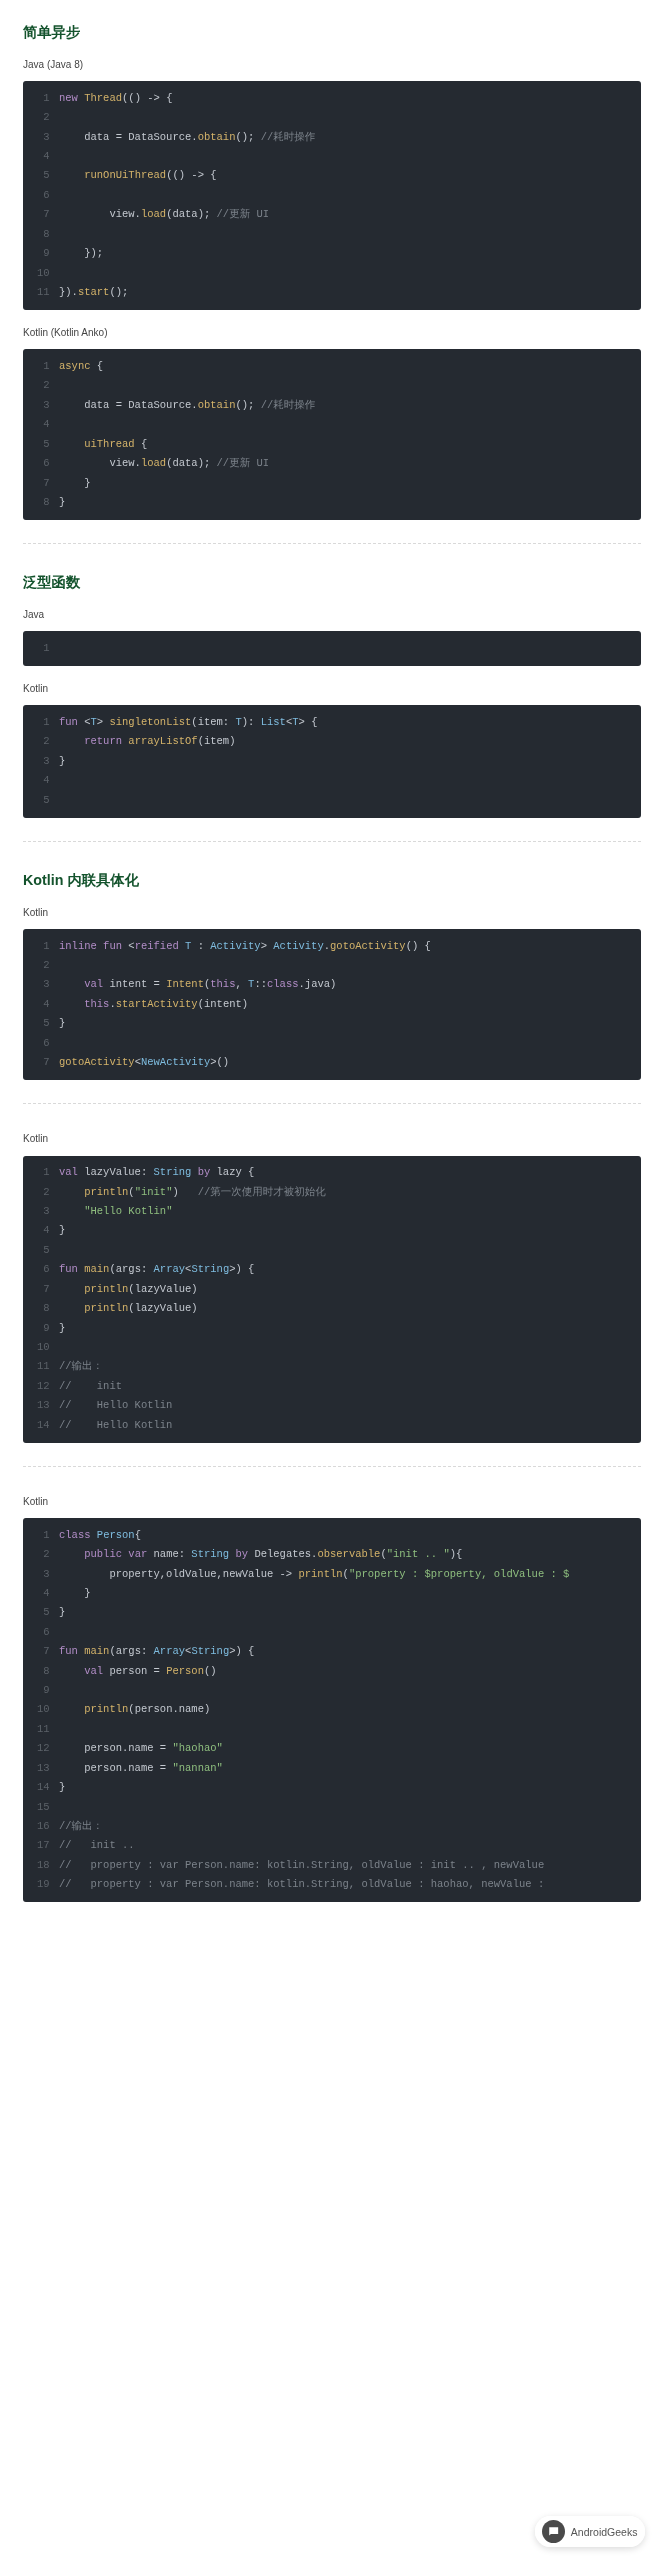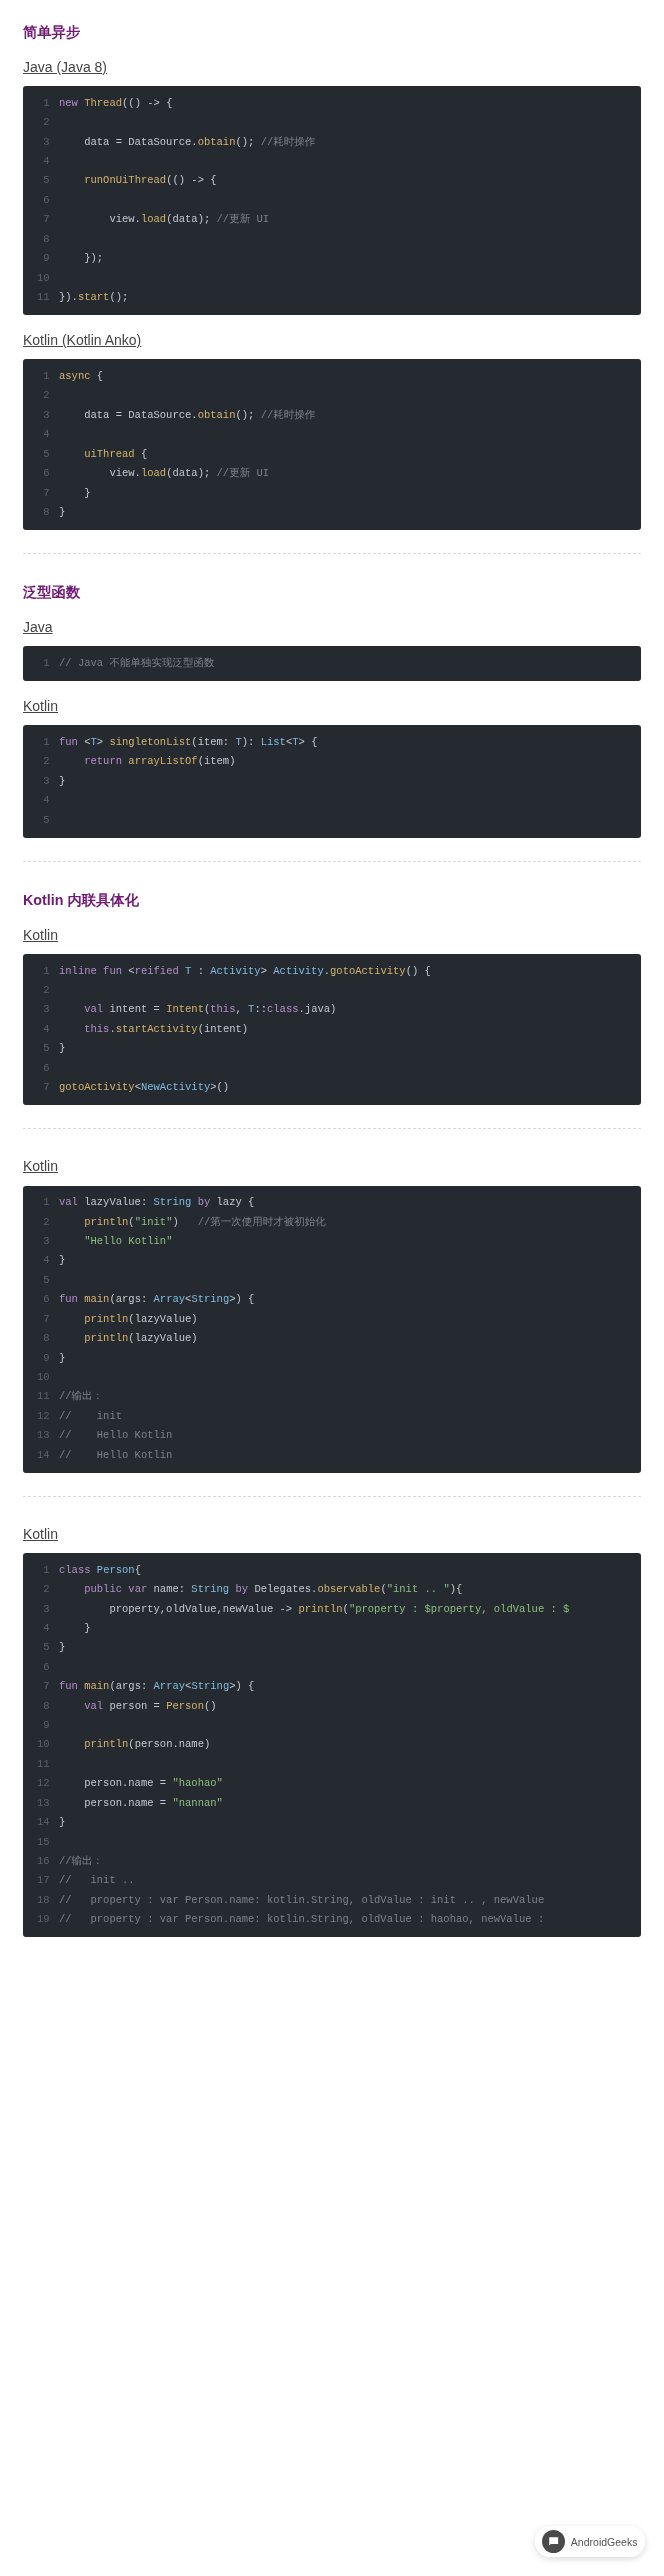--- a/index.html
+++ b/index.html
@@ -7,29 +7,28 @@
   font-family: -apple-system, "PingFang SC", "Microsoft YaHei", sans-serif;
   background: #fff;
   font-size: 12.4px;
   color: #333;
   width: 664px;
 }
 .content { padding: 19px 23px 0 23px; }
 .section-title {
   font-size: 14.3px;
   font-weight: 600;
-  color: #701a75;
+  color: #14532d;
   margin-bottom: 17px;
   margin-top: 3.8px;
 }
 .lang-label {
-  font-size: 14px;
+  font-size: 10px;
   color: #444;
   margin-bottom: 11.4px;
-  text-decoration: underline;
 }
 .code-block {
   background: #252a31;
   border-radius: 2.9px;
   overflow: hidden;
   margin-bottom: 17px;
   font-family: Menlo, Consolas, "Courier New", monospace;
   font-size: 10.5px;
   line-height: 1.85;
 }
@@ -57,21 +56,21 @@
 .tok-fn { color: #d4b36a; }
 .divider {
   height: 0;
   border: none;
   border-top: 1.9px dashed #d9d9d9;
   margin: 23px 0 29px 0;
 }
 .floating {
   position: fixed;
   right: 19px;
-  bottom: 19px;
+  bottom: 29px;
   display: flex;
   align-items: center;
   gap: 5.7px;
   background: rgba(255,255,255,0.95);
   padding: 3.8px 7.6px;
   border-radius: 17px;
   box-shadow: 0 1.9px 7.6px rgba(0,0,0,0.15);
   font-size: 10.5px;
   color: #555;
 }
@@ -172,21 +171,20 @@
         <span class="code-ln">8</span>
         <span class="code-line">}</span>
       </div>
     </div>
     <hr class="divider">
     <div class="section-title">泛型函数</div>
     <div class="lang-label">Java</div>
     <div class="code-block">
       <div class="code-row">
         <span class="code-ln">1</span>
-        <span class="code-line"><span class="tok-cmt">// Java 不能单独实现泛型函数</span></span>
       </div>
     </div>
     <div class="lang-label">Kotlin</div>
     <div class="code-block">
       <div class="code-row">
         <span class="code-ln">1</span>
         <span class="code-line"><span class="tok-kw">fun</span> &lt;<span class="tok-type">T</span>&gt; <span class="tok-fn">singletonList</span>(item: <span class="tok-type">T</span>): <span class="tok-type">List</span>&lt;<span class="tok-type">T</span>&gt; {</span>
       </div>
       <div class="code-row">
         <span class="code-ln">2</span>

